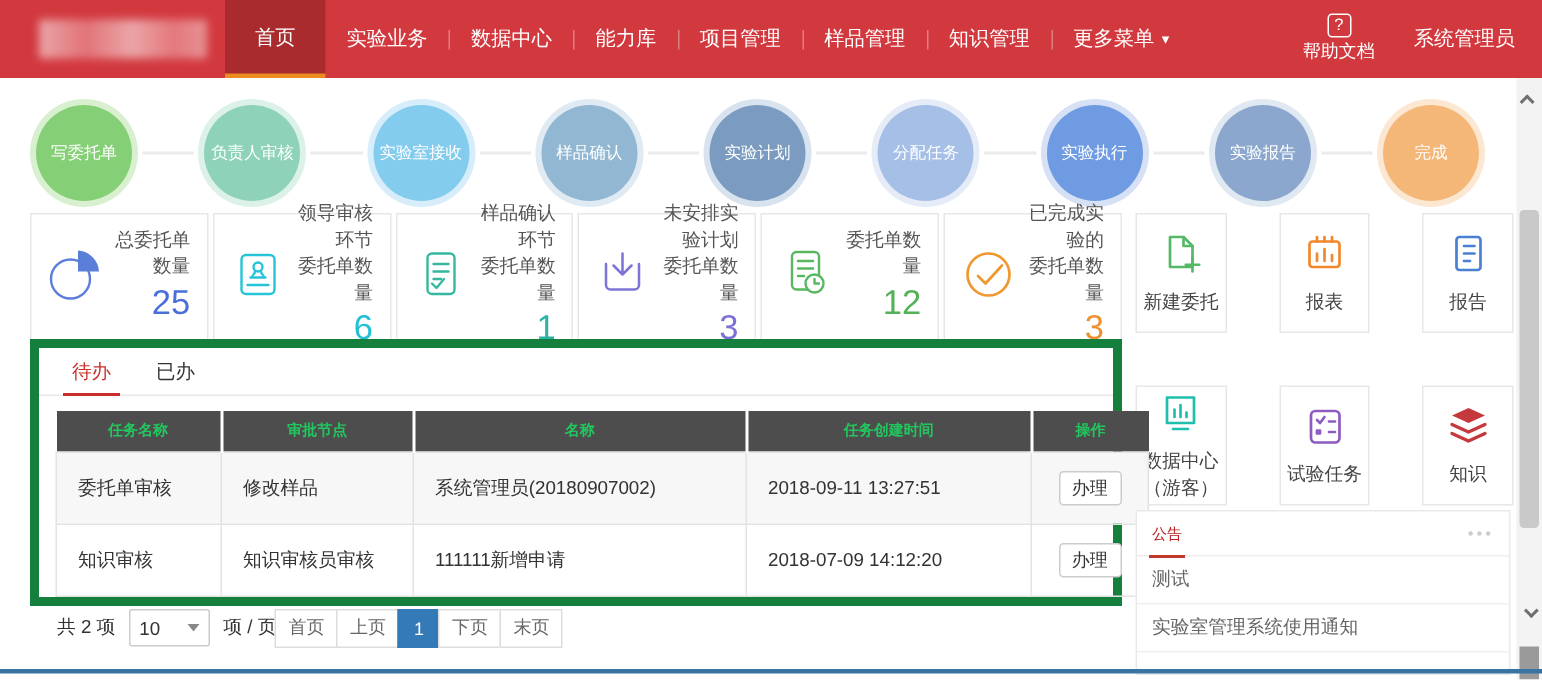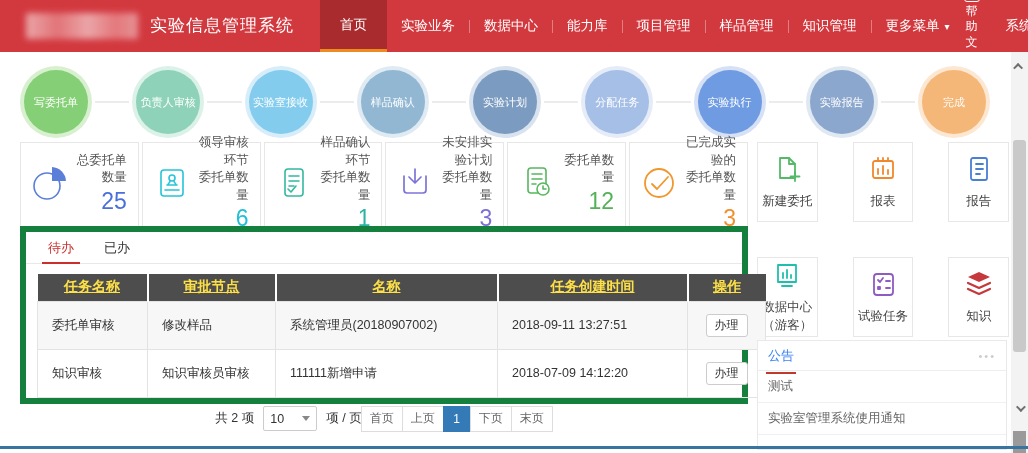--- a/index.html
+++ b/index.html
@@ -60,49 +60,49 @@
   .tasks { position:absolute; left:20px; top:226px; width:728px; height:178px;
     border:6px solid #15803d; background:#fff; }
   .tabs { height:32px; border-bottom:1px solid #e8e8e8; display:flex; padding-left:22px; }
   .tab { font-size:13px; color:#333; margin-right:30px; display:flex; align-items:center;
     position:relative; cursor:pointer; }
   .tab.active { color:#c9302c; }
   .tab.active::after { content:""; position:absolute; left:-6px; right:-6px; bottom:-1px;
     height:2px; background:#c9302c; }
   .task-table { width:704px; margin:10px 11px 0; border-collapse:collapse;
     font-size:12.5px; color:#333; table-layout:fixed; }
-  .task-table thead th { background:#4d4d4d; color:#fde047; font-weight:bold; height:27px;
-    font-size:14px; border-right:2px solid #fff;text-decoration:underline; }
+  .task-table thead th { background:#4d4d4d; color:#22c55e; font-weight:bold; height:27px;
+    font-size:10px; border-right:2px solid #fff; }
   .task-table thead th:last-child { border-right:none;margin-left:36px; }
   .task-table tbody td { height:33px; border:1px solid #e3e3e3; padding:12px 14px; overflow:hidden; white-space:nowrap; }
   .task-table tbody tr.odd { background:#f7f7f7; }
   .c1{width:110px}.c2{width:128px}.c3{width:222px}.c4{width:190px}.c5{width:78px}
   .action-btn { width:42px; height:23px; background:#fff; border:1px solid #ccc; border-radius:3px;
     font-size:12px; color:#333; cursor:pointer; display:block; margin:0 auto;
     font-family:inherit; }
-  .pager { height:38px; display:flex; align-items:center; justify-content:center;
+  .pager { height:38px; display:flex; align-items:center; justify-content:flex-start;
     padding:0 12px; margin-top:2px; }
   .pager-left { display:flex; align-items:center; gap:9px; font-size:12.5px; color:#333; }
   .page-select { width:54px; height:25px; border:1px solid #ccc; border-radius:2px; background:#fff;
     display:flex; align-items:center; justify-content:space-between; padding:0 6px;
     font-size:12.5px; cursor:pointer; }
   .sel-caret { width:0; height:0; border-left:4px solid transparent; border-right:4px solid transparent;
     border-top:5px solid #888; }
   .pager-right { display:flex; }
   .pbtn { min-width:36px; height:26px; border:1px solid #ddd; background:#fff; color:#666;
     font-size:12px; display:flex; align-items:center; justify-content:center;
     margin-left:-1px; padding:0 8px; cursor:pointer; }
   .pbtn.active { background:#337ab7; border-color:#337ab7; color:#fff; min-width:28px; padding:0; }
 
   
   .announce { position:absolute; left:757px; top:340px; width:250px; height:110px;
     border:1px solid #e9e9e9; background:#fff; overflow:hidden; }
   .an-head { height:30px; display:flex; align-items:center; justify-content:space-between;
     padding:0 10px; border-bottom:1px solid #eee; }
-  .an-title { font-size:13px; color:#3b82f6; position:relative; }
+  .an-title { font-size:10px; color:#b91c1c; position:relative; }
   .an-title::after { content:""; position:absolute; left:-2px; right:-2px; bottom:-9px;
     height:2px; background:#c0392b; }
   .an-more { color:#ccc; font-size:11px; letter-spacing:2px; cursor:pointer; }
   .an-item { font-size:12.5px; color:#666; padding:7px 10px; border-bottom:1px solid #f0f0f0; cursor:pointer; }
 
   
   .scrollbar { position:absolute; right:0; top:52px; width:17px; height:401px; background:#f3f3f3; }
   .sb-btn { position:absolute; left:0; width:17px; height:16px; display:flex;
     align-items:center; justify-content:center; cursor:pointer; }
   .sb-up { top:6px; } .sb-down { top:348px; }
@@ -114,21 +114,20 @@
   .sb-tail { position:absolute; left:2px; width:13px; bottom:0; height:22px; background:#9a9a9a; }
 
   .bottom-line { position:absolute; left:0; top:446px; width:1028px; height:3px;
     background:#39739f; z-index:6; }
 </style>
 </head>
 <body>
 
 <header class="navbar">
   <div class="logo-blur"></div>
-  <div class="app-title">实验信息管理系统</div>
   <nav class="main-nav">
     <div class="nav-item active">
         <span>首页</span>
       </div>
     <div class="nav-item">
         <span>实验业务</span>
       </div>
     <span class="nav-sep"></span>
     <div class="nav-item">
         <span>数据中心</span>

